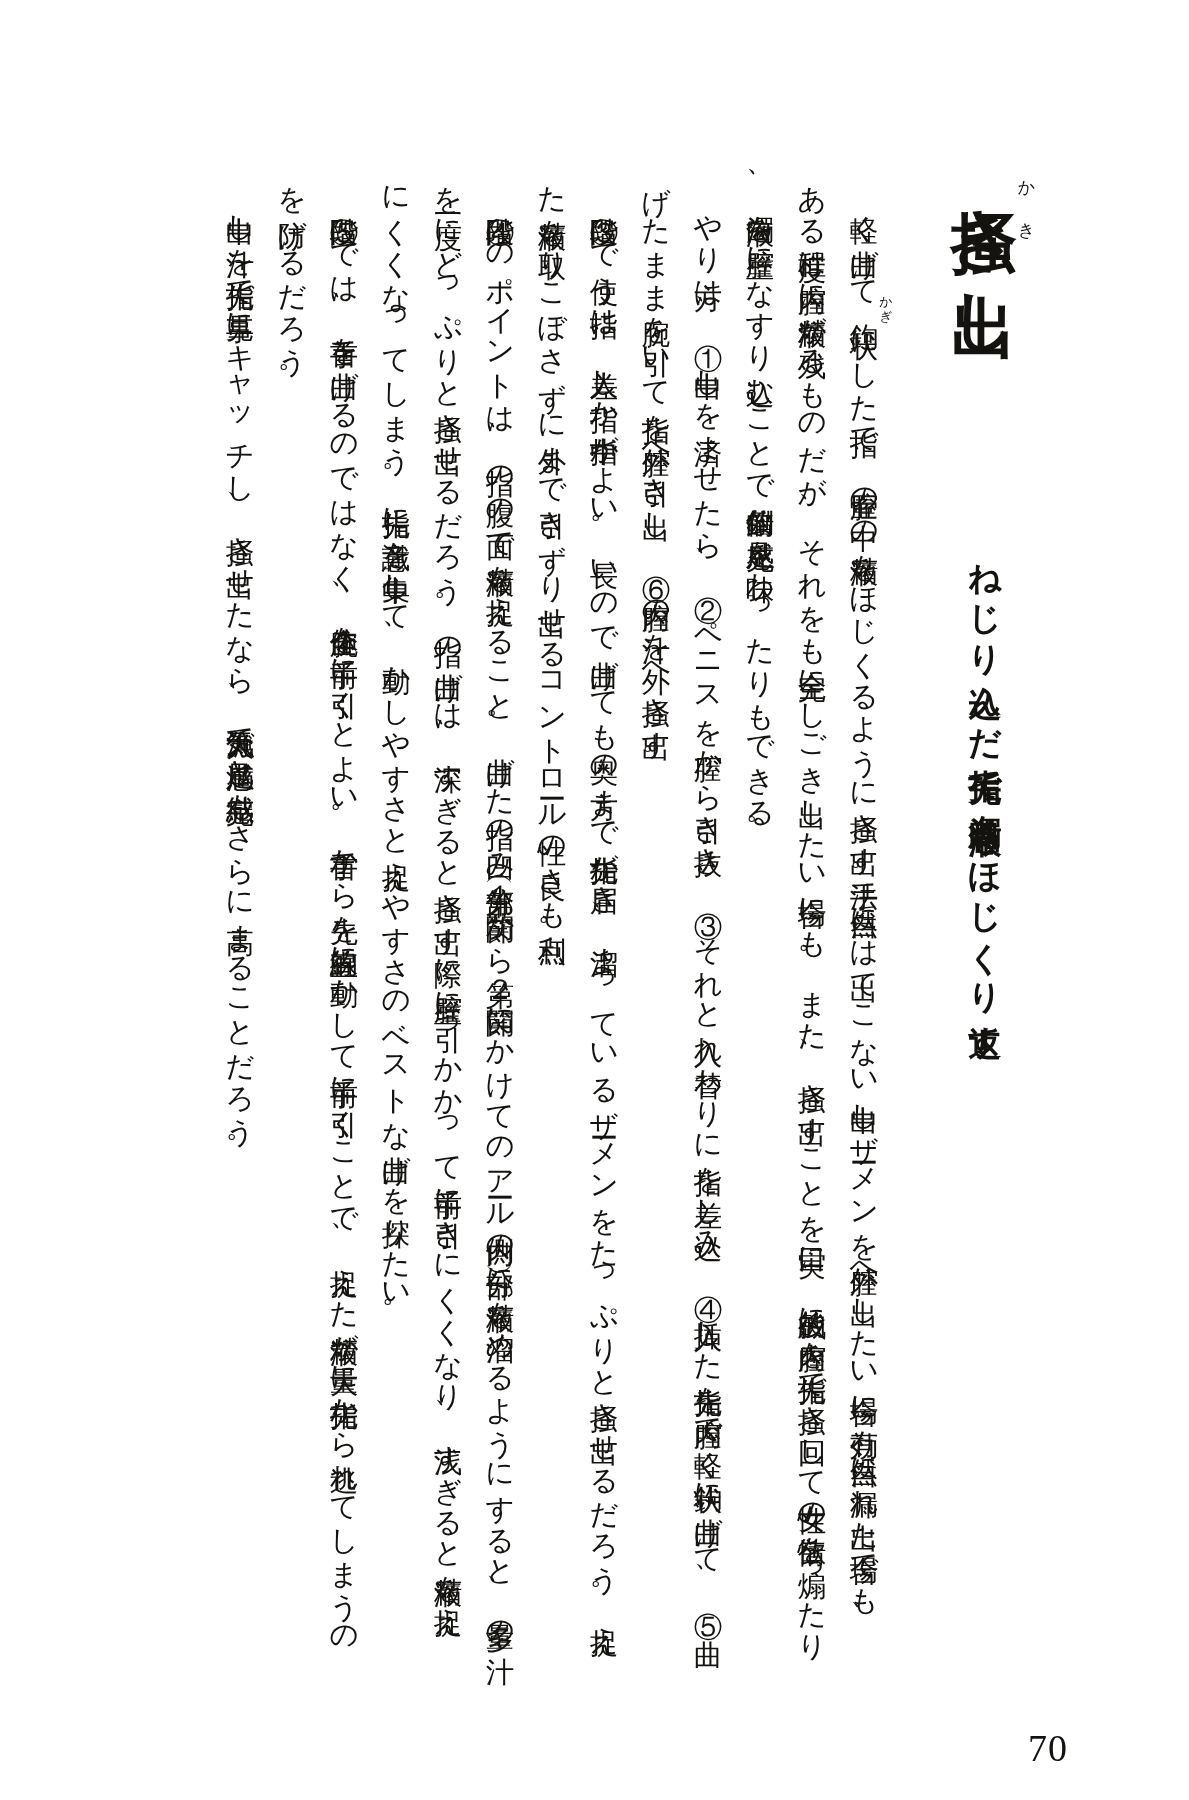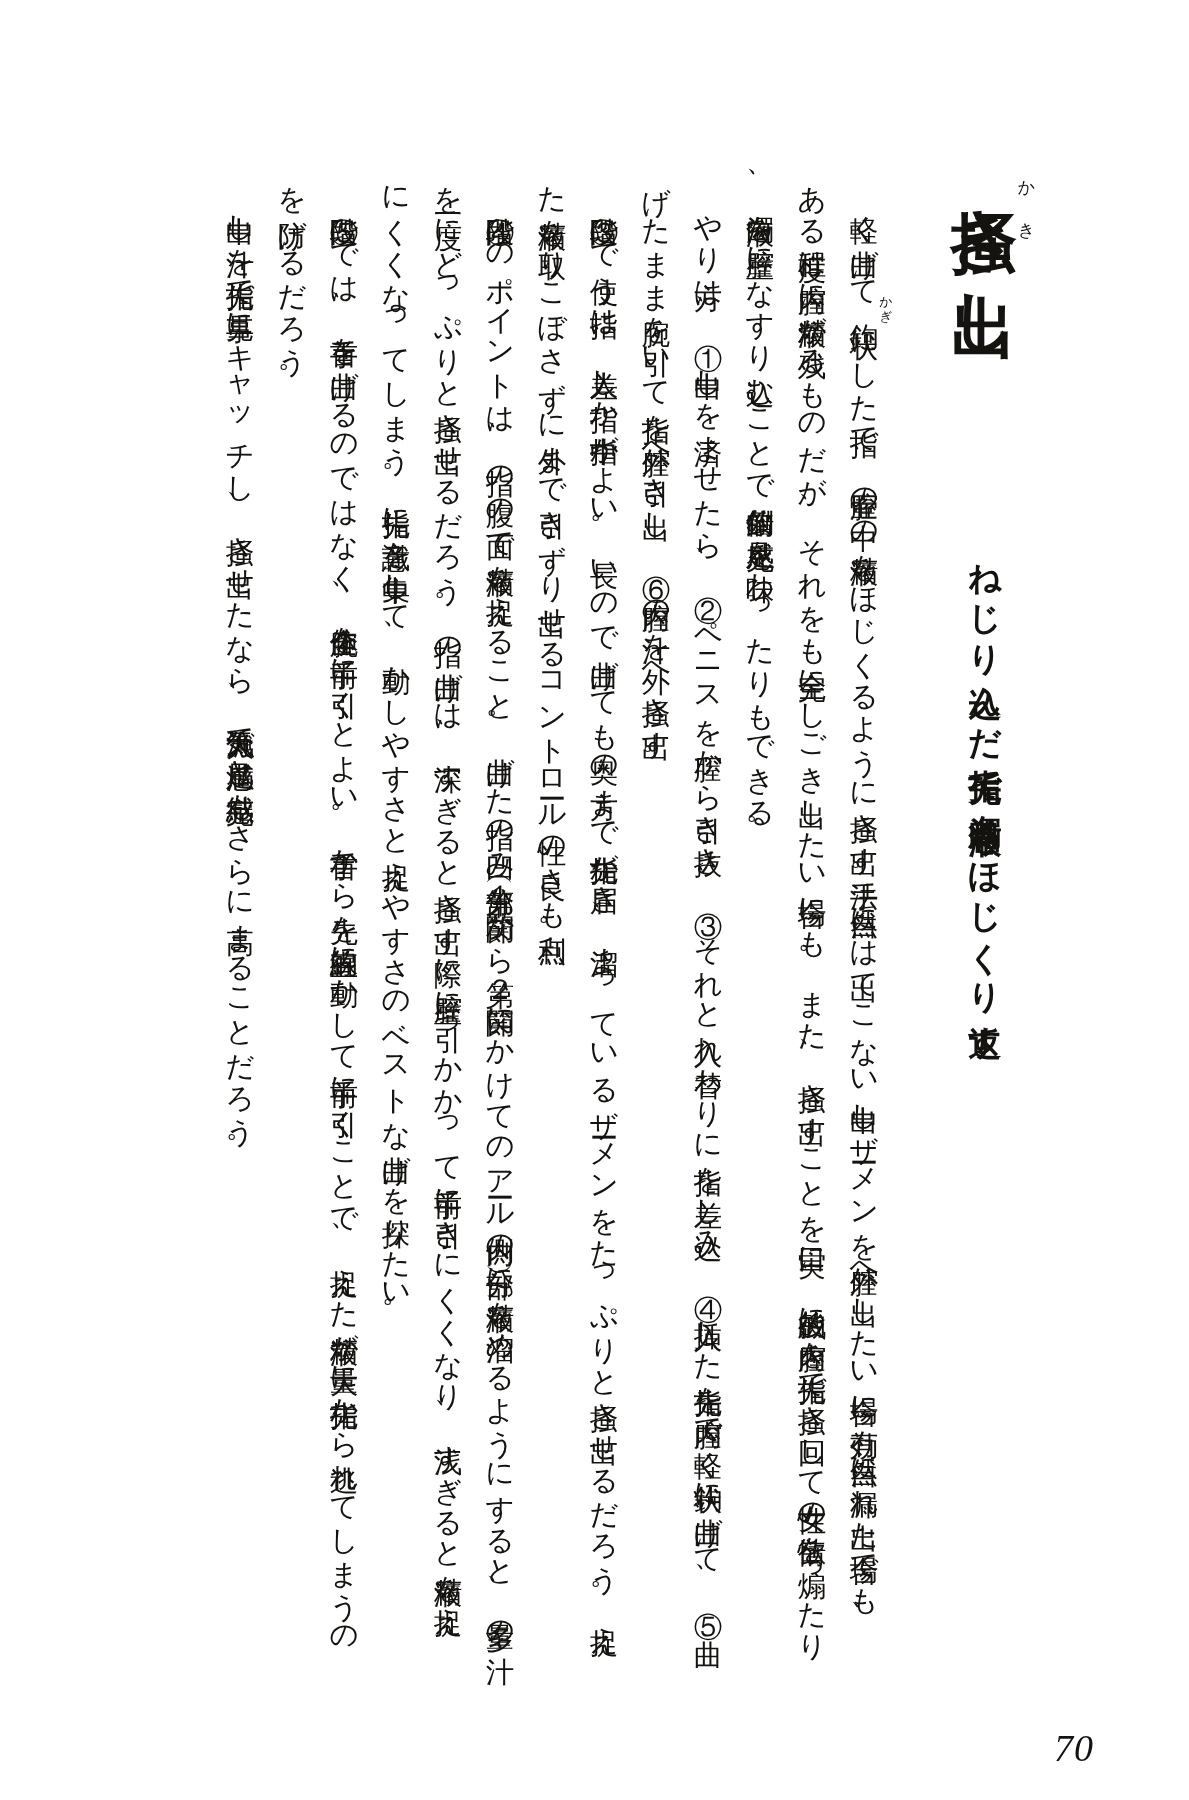--- a/index.html
+++ b/index.html
@@ -65,24 +65,23 @@
     line-break: anywhere;
     word-break: break-all;
   }
   .body-text rt {
     font-size: 13px;
     letter-spacing: 0;
   }
   .page-number {
     position: absolute;
     top: 1726px;
-    left: 1054px;
+    left: 1028px;
     font-size: 38px;
     letter-spacing: 1px;
-    font-style: italic;
   }
 </style>
 </head>
 <body>
 
 <div class="page">
   <h1 class="title"><ruby>掻き<rt>かき</rt></ruby>出し</h1>
   <div class="subtitle">ねじり込んだ指先で白濁粘液をほじくり返す</div>
   <div class="body-text">
       <p>軽く曲げて<ruby>鉤<rt>かぎ</rt></ruby>状にした指で、膣壷の中の精液をほじくるように掻き出す手法。自然には出てこない中出しザーメンを膣外へ出したい場合に有効。自然に漏れ出た場合でも、ある程度は膣内に精液が残るものだが、それをも完全にしごき出したい場合にも。また、掻き出すことを口実に、後戯的に膣内を指先で掻き回して女性の情欲を煽ったり、白濁液を膣壁になすり込むことで倒錯的な充足感を味わったりもできる。</p>

